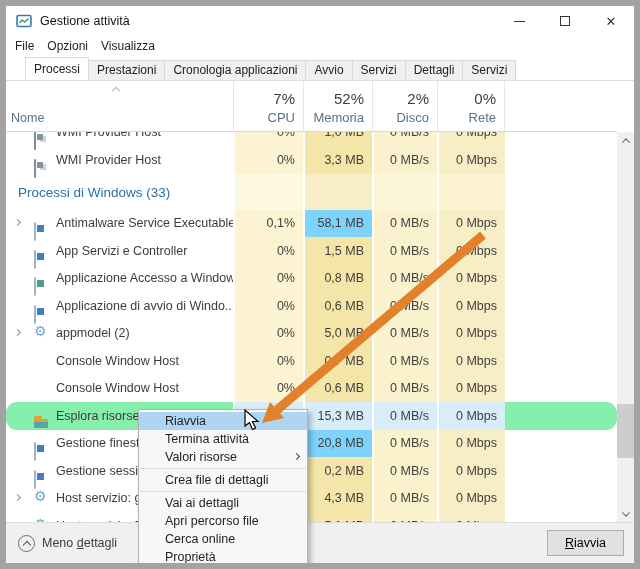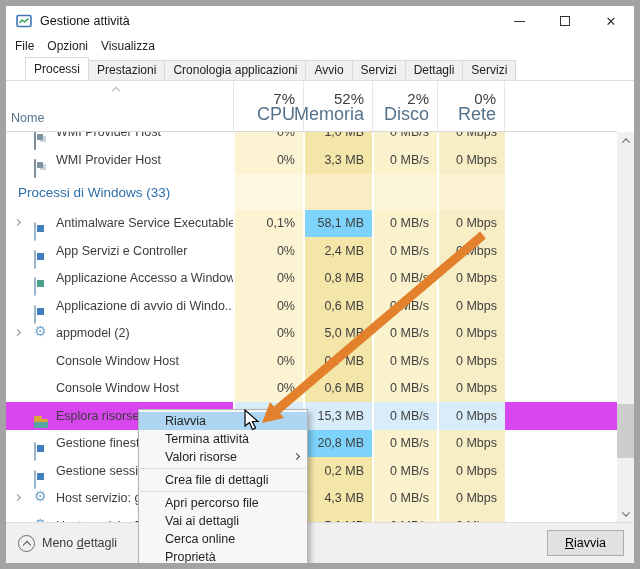--- a/index.html
+++ b/index.html
@@ -25,34 +25,34 @@
   .tabbar { position:absolute; top:52px; left:0; right:0; height:23px; display:flex; align-items:flex-end; padding-left:19px; border-bottom:1px solid #dcdcdc; }
   .tab { font-size:12px; color:#222; background:#f0f0f0; border:1px solid #d9d9d9; border-bottom:none; padding:0 8px; height:20px; line-height:19px; margin-right:-1px; }
   .tab.active { background:#fff; height:23px; line-height:22px; position:relative; z-index:2; }
 
   
   .thead { position:absolute; top:75px; left:0; right:17px; height:51px; border-bottom:1px solid #d9d9d9; background:#fff; }
   .sort-chevron { position:absolute; left:107px; top:7px; width:6px; height:6px; border-left:1.5px solid #b3b3b3; border-top:1.5px solid #b3b3b3; transform:rotate(45deg); }
   .nome-head { position:absolute; left:5px; bottom:6px; font-size:12.5px; color:#56738c; }
   .col-head { position:absolute; top:0; bottom:0; border-left:1px solid #e5e5e5; text-align:right; padding:0 8px; }
   .col-head .pct { position:absolute; right:8px; bottom:24px; font-size:15px; color:#3d3d3d; }
-  .col-head .lbl { position:absolute; right:8px; bottom:6px; font-size:18px; color:#56738c; }
+  .col-head .lbl { position:absolute; right:8px; bottom:6px; font-size:13px; color:#56738c; }
   .col-head.c-cpu { left:227px; width:70px; }
   .col-head.c-mem { left:297px; width:69px; }
   .col-head.c-disk{ left:366px; width:65px; }
   .col-head.c-net { left:431px; width:68px; border-right:1px solid #e5e5e5; }
 
   
   .tbody { position:absolute; top:126px; left:0; right:17px; bottom:41px; overflow:hidden; background:#fff; }
   .row { position:relative; height:27.5px; }
   .row.partial { height:14px; }
   .row-inner { position:absolute; left:0; right:0; top:0; height:100%; }
   .row.partial .row-inner { top:-14px; height:28px; }
   .row.group { height:36px; }
-  .row.selected .row-inner { background:#d946ef; }
+  .row.selected .row-inner { background:#86efac;border-radius:11px; }
   .expander { position:absolute; left:9px; top:50%; width:5px; height:5px; margin-top:-3px; border-top:1.4px solid #8c8c8c; border-right:1.4px solid #8c8c8c; transform:rotate(45deg); }
   .picon { position:absolute; left:28px; top:50%; margin-top:-7px; width:15px; height:13px; }
   .pname { position:absolute; left:50px; top:50%; transform:translateY(-50%); font-size:12.5px; color:#3c3c3c; white-space:nowrap; }
   .gname { position:absolute; left:12px; top:50%; transform:translateY(-50%); font-size:13.5px; color:#2c6fa8; white-space:nowrap; }
   .cell { position:absolute; top:0; bottom:0; display:flex; align-items:center; justify-content:flex-end; padding-right:8px; font-size:12.5px; color:#3f3f3f; border-left:2px solid #fff; }
   .cell-cpu { left:227px; width:70px; background:#fbf3d2; }
   .cell-mem { left:297px; width:69px; background:#f4e5a9; }
   .cell-disk{ left:366px; width:65px; background:#faf1cd; }
   .cell-net { left:431px; width:68px; background:#f8eec6; }
   .cell-mem.high { background:#7dd3fc; }
@@ -178,21 +178,21 @@
           <span class="cell cell-cpu"></span>
           <span class="cell cell-mem"></span>
           <span class="cell cell-disk"></span>
           <span class="cell cell-net"></span>
         </div>
       </div>
       <div class="row">
         <div class="row-inner"><span class="expander"></span><span class="picon app"></span><span class="pname">Antimalware Service Executable</span><span class="cell cell-cpu">0,1%</span><span class="cell cell-mem high">58,1 MB</span><span class="cell cell-disk">0 MB/s</span><span class="cell cell-net">0 Mbps</span></div>
       </div>
       <div class="row">
-        <div class="row-inner"><span class="picon app"></span><span class="pname">App Servizi e Controller</span><span class="cell cell-cpu">0%</span><span class="cell cell-mem">2,4 MB</span><span class="cell cell-disk">0 MB/s</span><span class="cell cell-net">0 Mbps</span></div>
+        <div class="row-inner"><span class="picon app"></span><span class="pname">App Servizi e Controller</span><span class="cell cell-cpu">0%</span><span class="cell cell-mem">1,5 MB</span><span class="cell cell-disk">0 MB/s</span><span class="cell cell-net">0 Mbps</span></div>
       </div>
       <div class="row">
         <div class="row-inner"><span class="picon app-green"></span><span class="pname">Applicazione Accesso a Windows</span><span class="cell cell-cpu">0%</span><span class="cell cell-mem">0,8 MB</span><span class="cell cell-disk">0 MB/s</span><span class="cell cell-net">0 Mbps</span></div>
       </div>
       <div class="row">
         <div class="row-inner"><span class="picon app"></span><span class="pname">Applicazione di avvio di Windo...</span><span class="cell cell-cpu">0%</span><span class="cell cell-mem">0,6 MB</span><span class="cell cell-disk">0 MB/s</span><span class="cell cell-net">0 Mbps</span></div>
       </div>
       <div class="row">
         <div class="row-inner">
           <span class="expander"></span>
@@ -263,22 +263,22 @@
     </div>
   </div>
 
   <div class="context-menu">
       <div class="cm-item hl">Riavvia</div>
       <div class="cm-item">Termina attività</div>
       <div class="cm-item">Valori risorse<span class="cm-sub"></span></div>
       <div class="cm-sep"></div>
       <div class="cm-item">Crea file di dettagli</div>
       <div class="cm-sep"></div>
+      <div class="cm-item">Vai ai dettagli</div>
       <div class="cm-item">Apri percorso file</div>
-      <div class="cm-item">Vai ai dettagli</div>
       <div class="cm-item">Cerca online</div>
       <div class="cm-item">Proprietà</div>
     </div>
 
   <svg class="annotation-layer" width="640" height="569" viewBox="0 0 640 569">
     <line x1="477" y1="229" x2="271" y2="404" stroke-width="9" stroke="#e2802b"></line>
     <polygon points="256,417 278,412 264,396" fill="#e2802b"></polygon>
   </svg>
 
   <svg class="cursor-layer" width="17" height="24" viewBox="0 0 17 24">

